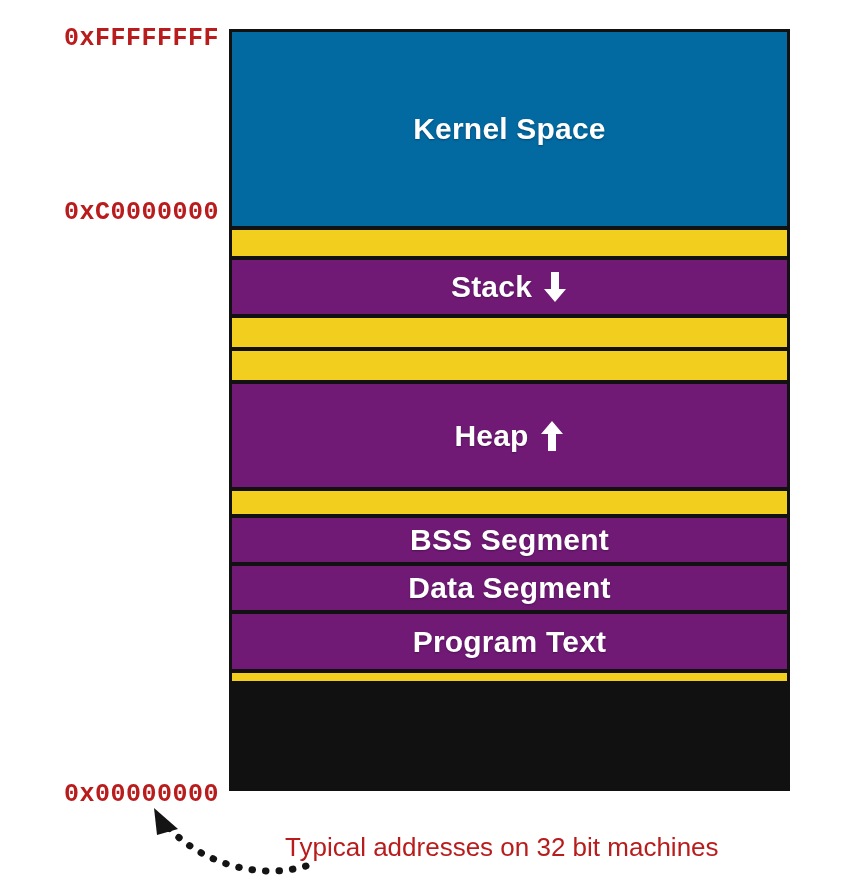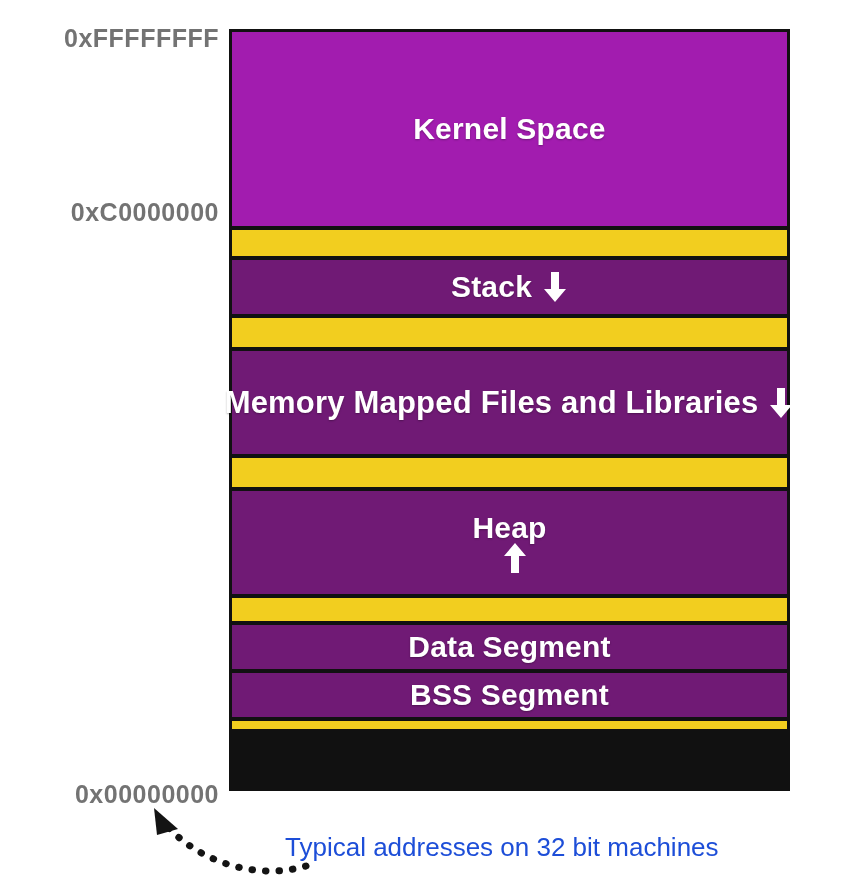--- a/index.html
+++ b/index.html
@@ -13,25 +13,25 @@
     position: relative;
     overflow: hidden;
     font-family: "Liberation Sans", sans-serif;
     -webkit-font-smoothing: antialiased;
   }
 
   
   .addr-label {
     position: absolute;
     right: 632px;              
-    font-family: Liberation Sans, sans-serif;
+    font-family: Liberation Mono, monospace;
     font-size: 25px;
     font-weight: 700;
     letter-spacing: 0.5px;
-    color: #737373;
+    color: #b91c1c;
     white-space: nowrap;
     text-align: right;
     line-height: 1;
   }
   #addr-top    { top: 26px;  }
   #addr-kernel { top: 200px; }
   #addr-bottom { top: 782px; }
 
   
   #memory-column {
@@ -53,21 +53,21 @@
     display: flex;
     align-items: center;
     justify-content: center;
     flex: none;
     border-top: 2px solid #111111;
     border-bottom: 2px solid #111111;
   }
   .band:first-child { border-top: none; }
   .band:last-child  { border-bottom: none; }
 
-  .band.green { background: #a21caf; justify-content: center; }
+  .band.green { background: #0369a1; justify-content: center; }
   .band.red   { background: #701a75; }
   .band.gap   { background: #f2ce1f; }
 
   .band-label {
     color: #ffffff;
     font-size: 30px;
     font-weight: 700;
     letter-spacing: 0.2px;
     white-space: nowrap;
     text-shadow: 0 1px 2px rgba(0,0,0,0.30);
@@ -95,21 +95,21 @@
     position: absolute;
     left: 0;
     top: 0;
   }
   #footnote-caption {
     position: absolute;
     left: 145px;
     top: 32px;
     font-size: 26px;
     font-weight: 400;
-    color: #1d4ed8;
+    color: #b91c1c;
     white-space: nowrap;
     line-height: 1;
   }
 </style>
 </head>
 <body>
 
 <div class="addr-label" id="addr-top">0xFFFFFFFF</div>
 
 <div class="addr-label" id="addr-kernel">0xC0000000</div>
@@ -123,43 +123,38 @@
     <div class="band gap" style="height: 30px;"></div>
     <div class="band red" style="height: 58px;">
       <span class="band-label">Stack</span>
       <span class="grow-arrow">
         <svg width="26" height="30" viewBox="0 0 26 30">
           <path d="M9 0 h8 v17 h7 L13 30 L2 17 h7 Z" fill="#ffffff"></path>
         </svg>
       </span>
     </div>
     <div class="band gap" style="height: 33px;"></div>
-    <div class="band red wide" style="height: 107px;">
-      <span class="band-label">Memory Mapped Files and Libraries</span>
-      <span class="grow-arrow">
-        <svg width="26" height="30" viewBox="0 0 26 30">
-          <path d="M9 0 h8 v17 h7 L13 30 L2 17 h7 Z" fill="#ffffff"></path>
-        </svg>
-      </span>
-    </div>
     <div class="band gap" style="height: 33px;"></div>
-    <div class="band red" style="height: 107px; flex-direction: column;">
+    <div class="band red" style="height: 107px;">
       <span class="band-label">Heap</span>
       <span class="grow-arrow">
         <svg width="26" height="30" viewBox="0 0 26 30">
           <path d="M13 0 L24 13 h-7 v17 h-8 V13 H2 Z" fill="#ffffff"></path>
         </svg>
       </span>
     </div>
     <div class="band gap" style="height: 27px;"></div>
     <div class="band red" style="height: 48px;">
+      <span class="band-label">BSS Segment</span>
+    </div>
+    <div class="band red" style="height: 48px;">
       <span class="band-label">Data Segment</span>
     </div>
-    <div class="band red" style="height: 48px;">
-      <span class="band-label">BSS Segment</span>
+    <div class="band red" style="height: 59px;">
+      <span class="band-label">Program Text</span>
     </div>
     <div class="band gap" style="height: 10px;"></div>
   </div>
 
 <div id="footnote">
   <svg id="footnote-arrow" width="180" height="78" viewBox="0 0 180 78">
     <path d="M 166 64 C 120 78, 62 62, 28 25" fill="none" stroke="#141414" stroke-width="7" stroke-linecap="round" stroke-dasharray="0.5 13"></path>
     <path d="M 14 6 L 38 27 L 17 33 Z" fill="#141414"></path>
   </svg>
   <div id="footnote-caption">Typical addresses on 32 bit machines</div>

